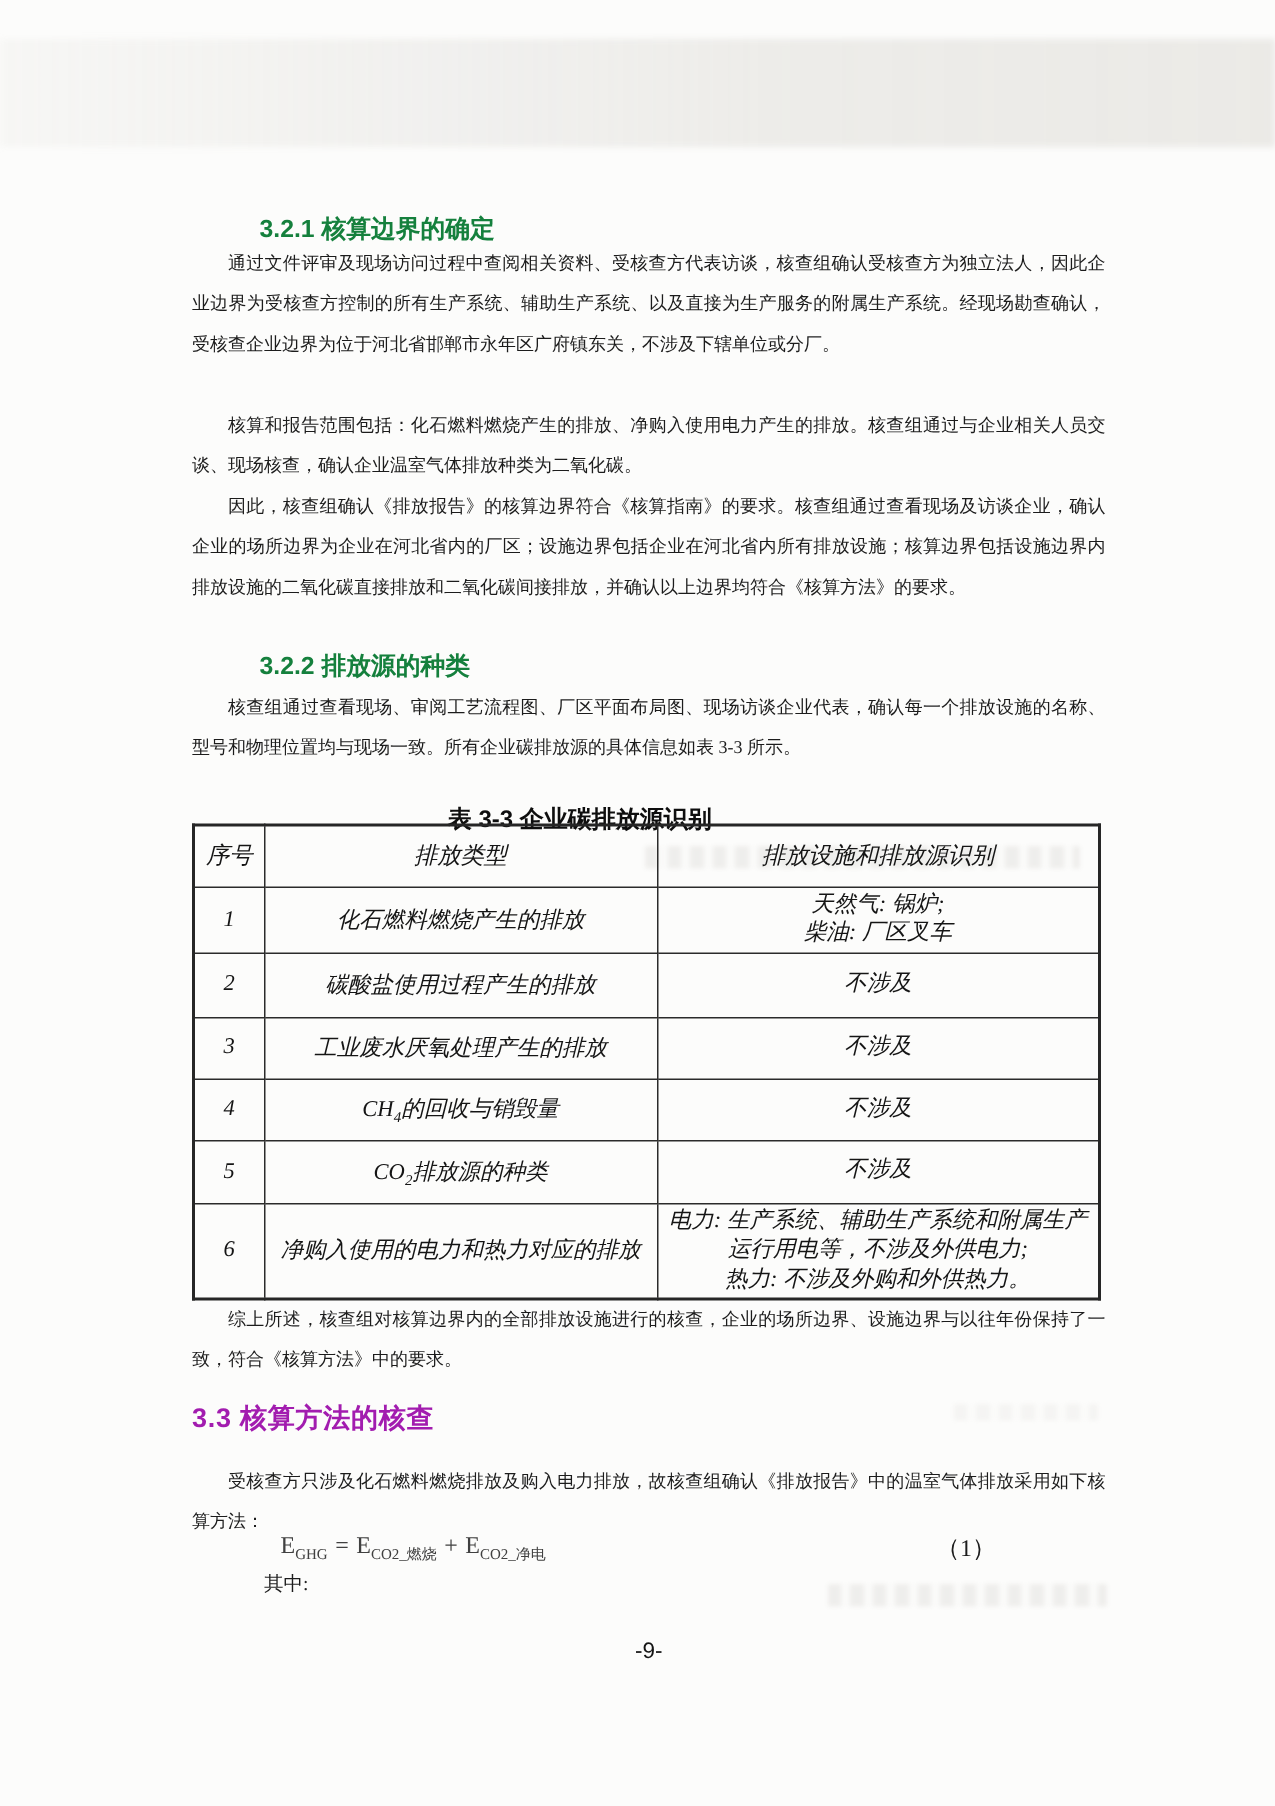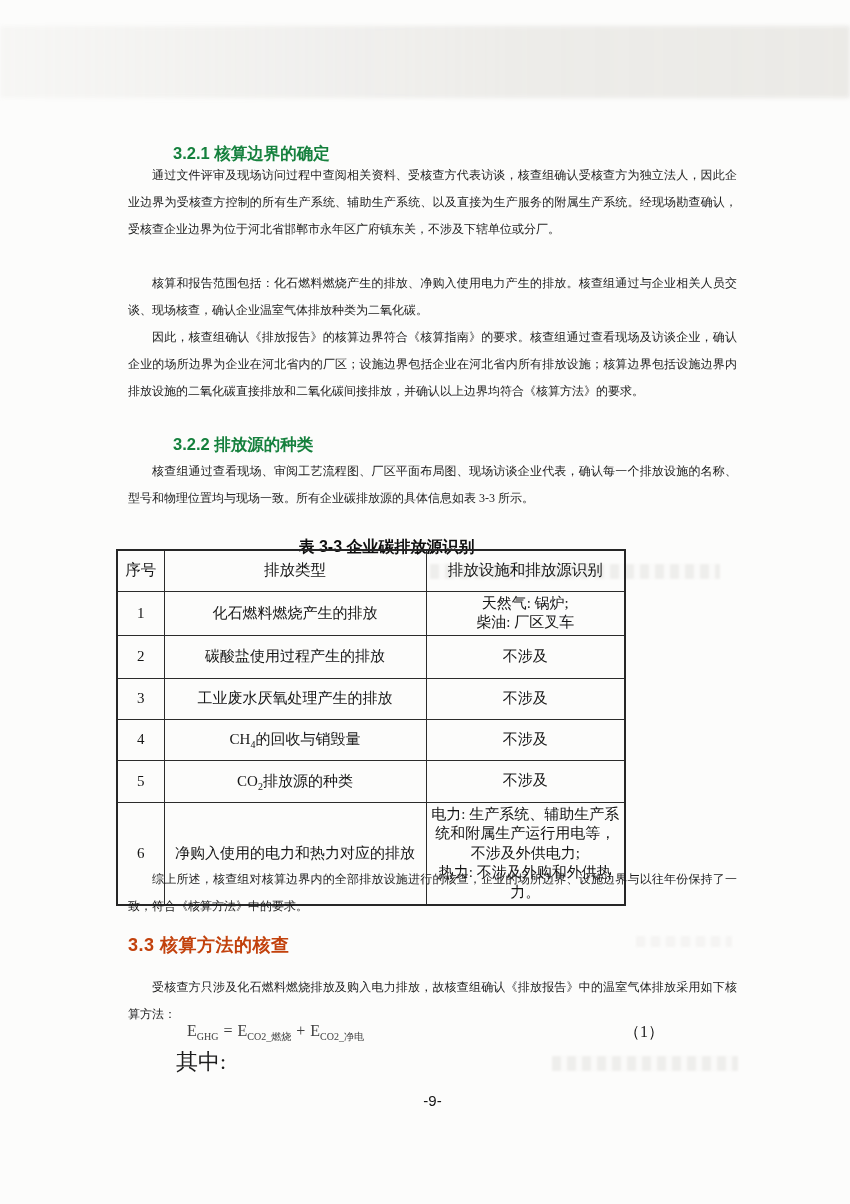--- a/index.html
+++ b/index.html
@@ -25,37 +25,38 @@
 
   .h-sub{
     position:absolute;left:140px;width:609px;margin:0;
     font-family:"Liberation Sans","DejaVu Sans",sans-serif;
     font-weight:700;font-size:16.5px;line-height:22px;color:#15803d;
     text-indent:2em;
   }
   .h-sec{
     position:absolute;left:128px;width:609px;margin:0;
     font-family:"Liberation Sans","DejaVu Sans",sans-serif;
-    font-weight:700;font-size:18px;line-height:26px;color:#c2410c;
+    font-weight:700;font-size:18px;line-height:26px;color:#a21caf;
     letter-spacing:0.5px;
   }
   .para{
     position:absolute;left:128px;width:609px;margin:0;
     font-size:12px;line-height:27px;text-align:justify;text-indent:2em;
   }
   .table-title{
     position:absolute;left:70px;width:609px;margin:12px;text-align:center;
     font-family:"Liberation Sans","DejaVu Sans",sans-serif;
     font-weight:700;font-size:16px;line-height:22px;color:#0e0e0e;
   }
   table.emis{
-    position:absolute;left:116px;top:549px;width:510px;
+    position:absolute;left:128px;top:549px;width:606px;
     border-collapse:collapse;table-layout:fixed;
     font-size:15px;color:#151515;
     border:2px solid #262626;
+    font-style:italic;
   }
   table.emis col.c1{width:47px;}
   table.emis col.c2{width:262px;}
   table.emis th,table.emis td{
     border:1.6px solid #2b2b2b;padding:2px 4px;
     font-weight:400;vertical-align:middle;
   }
   table.emis th{text-align:center;font-size:15.5px;}
   td.c-no{text-align:center;}
   td.c-type{text-align:center;}
@@ -65,21 +66,21 @@
   .formula{
     position:absolute;left:187px;top:1022px;margin:0;
     font-size:16px;color:#404040;white-space:nowrap;
   }
   .formula sub{font-size:10px;letter-spacing:0;}
   .formula .op{margin:0 5px;}
   .formula-number{
     position:absolute;left:624px;top:1022px;margin:0;font-size:16px;
   }
   .where{
-    position:absolute;left:176px;top:1047px;margin:0;font-size:22px;text-align:right;
+    position:absolute;left:176px;top:1047px;margin:0;font-size:13px;text-align:right;
   }
   .page-num{
     position:absolute;left:128px;top:1092px;width:609px;margin:0;
     text-align:center;font-size:15px;
     font-family:"Liberation Sans","DejaVu Sans",sans-serif;color:#141414;
   }
 </style>
 </head>
 <body>
 

